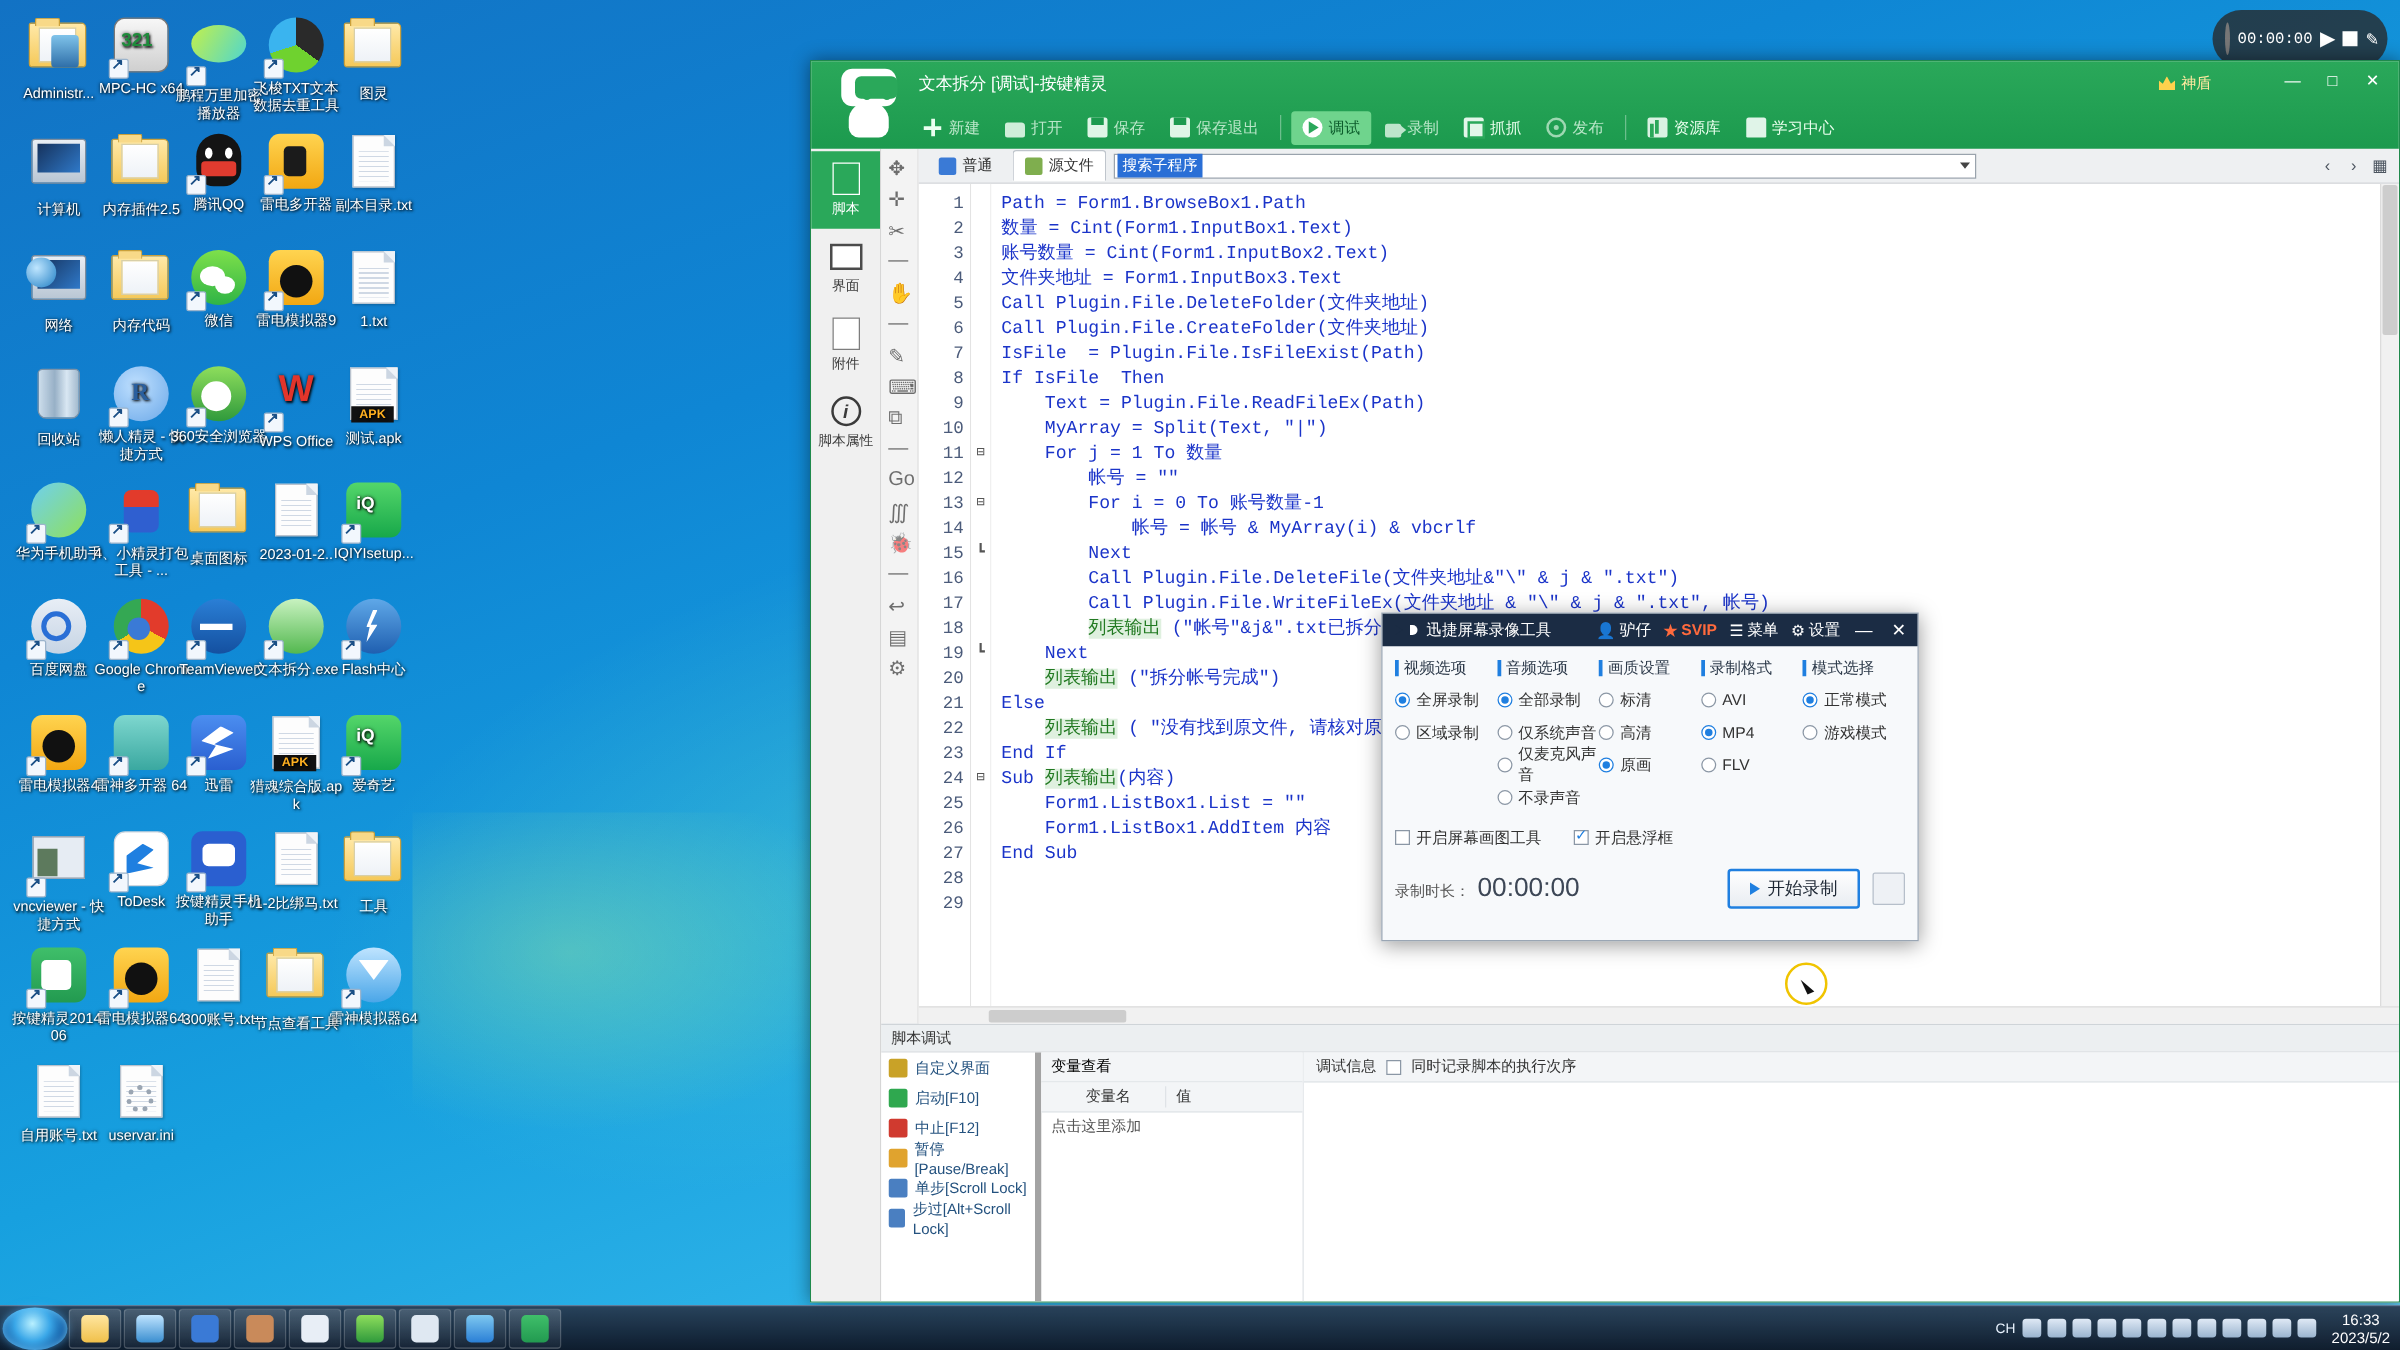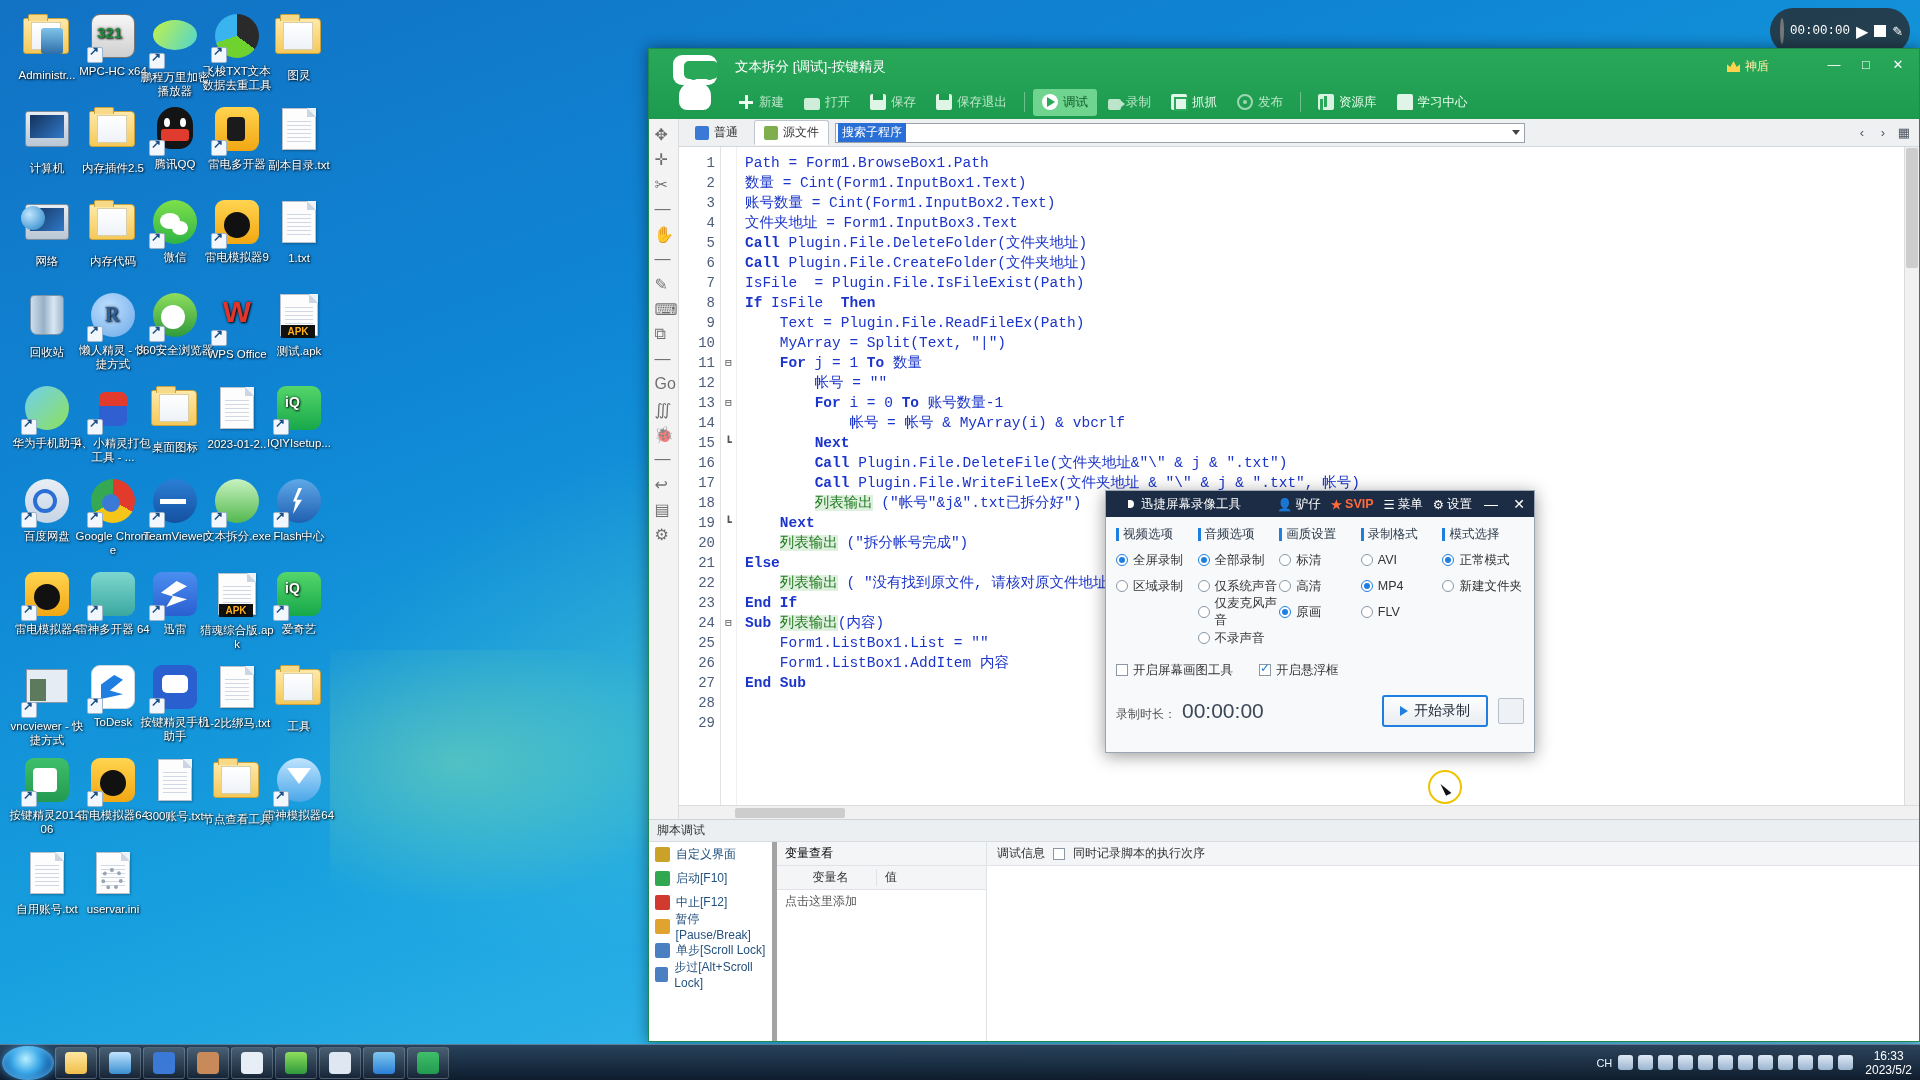--- a/index.html
+++ b/index.html
@@ -167,21 +167,21 @@
   .code-wrap { flex:1; display:flex; min-height:0; position:relative; overflow:hidden; }
   .gutter { width:42px; background:#fff; border-right:1px solid #e3e3e3; text-align:right;
      font-family:"Liberation Mono", monospace; font-size:14px; color:#4b5b7a; padding-top:6px;}
   .gutter div { height:20px; line-height:20px; padding-right:5px; }
   .foldcol { width:16px; background:#fff; border-right:1px solid #f0f0f0; padding-top:6px;
      font-family:"Liberation Mono",monospace; font-size:11px; color:#555; text-align:center;}
   .foldcol div{height:20px;line-height:20px;}
   .code { flex:1; padding:6px 0 0 8px; font-family:"Liberation Mono", monospace; font-size:14.5px;
      color:#1b34c9; white-space:pre; overflow:hidden; }
   .code div { height:20px; line-height:20px; }
-  .kw { color:#1b34c9;font-weight:bold; }
+  .kw { color:#1b34c9; }
   .hl { background:#dff0df; }
   .vscroll { position:absolute; right:0; top:0; width:15px; height:100%; background:#f1f1f1;
      border-left:1px solid #dcdcdc; }
   .vscroll .thumb{position:absolute;left:1px;top:1px;width:12px;height:120px;background:#cdcdcd;border-radius:2px;}
   .hscroll { height:14px; background:#f1f1f1; border-top:1px solid #dcdcdc; position:relative;}
   .hscroll .thumb{position:absolute;left:56px;top:2px;width:110px;height:10px;background:#cdcdcd;border-radius:2px;}
 
   
   .dbg-head { height:22px; background:#eceff1; border-top:1px solid #cfd4d8; display:flex; align-items:center;
      padding-left:8px; font-size:12px; color:#333; }
@@ -686,20 +686,46 @@
           <span>资源库</span>
         </div>
         <div class="tb-item">
           <span class="tbic ic-learn"></span>
           <span>学习中心</span>
         </div>
       </div>
   </div>
 
   <div class="kj-body">
+    <div class="kj-left" id="kj-sidetabs">
+        <div class="lv-item sel">
+          <div class="lv-gfx">
+            <div class="lvg-doc"></div>
+          </div>
+          <span>脚本</span>
+        </div>
+        <div class="lv-item">
+          <div class="lv-gfx">
+            <div class="lvg-ui"></div>
+          </div>
+          <span>界面</span>
+        </div>
+        <div class="lv-item">
+          <div class="lv-gfx">
+            <div class="lvg-att"></div>
+          </div>
+          <span>附件</span>
+        </div>
+        <div class="lv-item">
+          <div class="lv-gfx">
+            <div class="lvg-info">i</div>
+          </div>
+          <span>脚本属性</span>
+        </div>
+      </div>
 
     <div class="kj-main">
       <div class="kj-editrow">
         <div class="kj-vtools">
           <div class="vt">✥</div>
           <div class="vt">✛</div>
           <div class="vt">✂</div>
           <div class="vt">—</div>
           <div class="vt hand">✋</div>
           <div class="vt">—</div>
@@ -966,21 +992,21 @@
             <span>FLV</span>
           </div>
         </div>
       <div class="optcol" id="opt-mode">
           <div class="opt">
             <span class="radio on"></span>
             <span>正常模式</span>
           </div>
           <div class="opt">
             <span class="radio"></span>
-            <span>新建文件夹</span>
+            <span>游戏模式</span>
           </div>
         </div>
     </div>
   </div>
 
   <div class="rec-extra" id="rec-checks">
       <div class="opt">
         <span class="chk"></span>
         <span>开启屏幕画图工具</span>
       </div>

